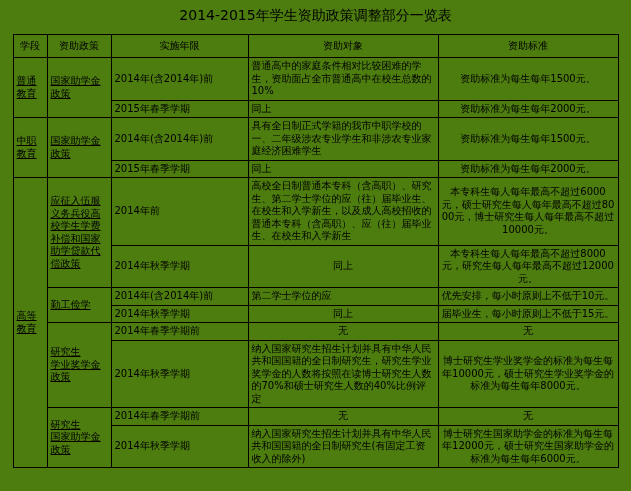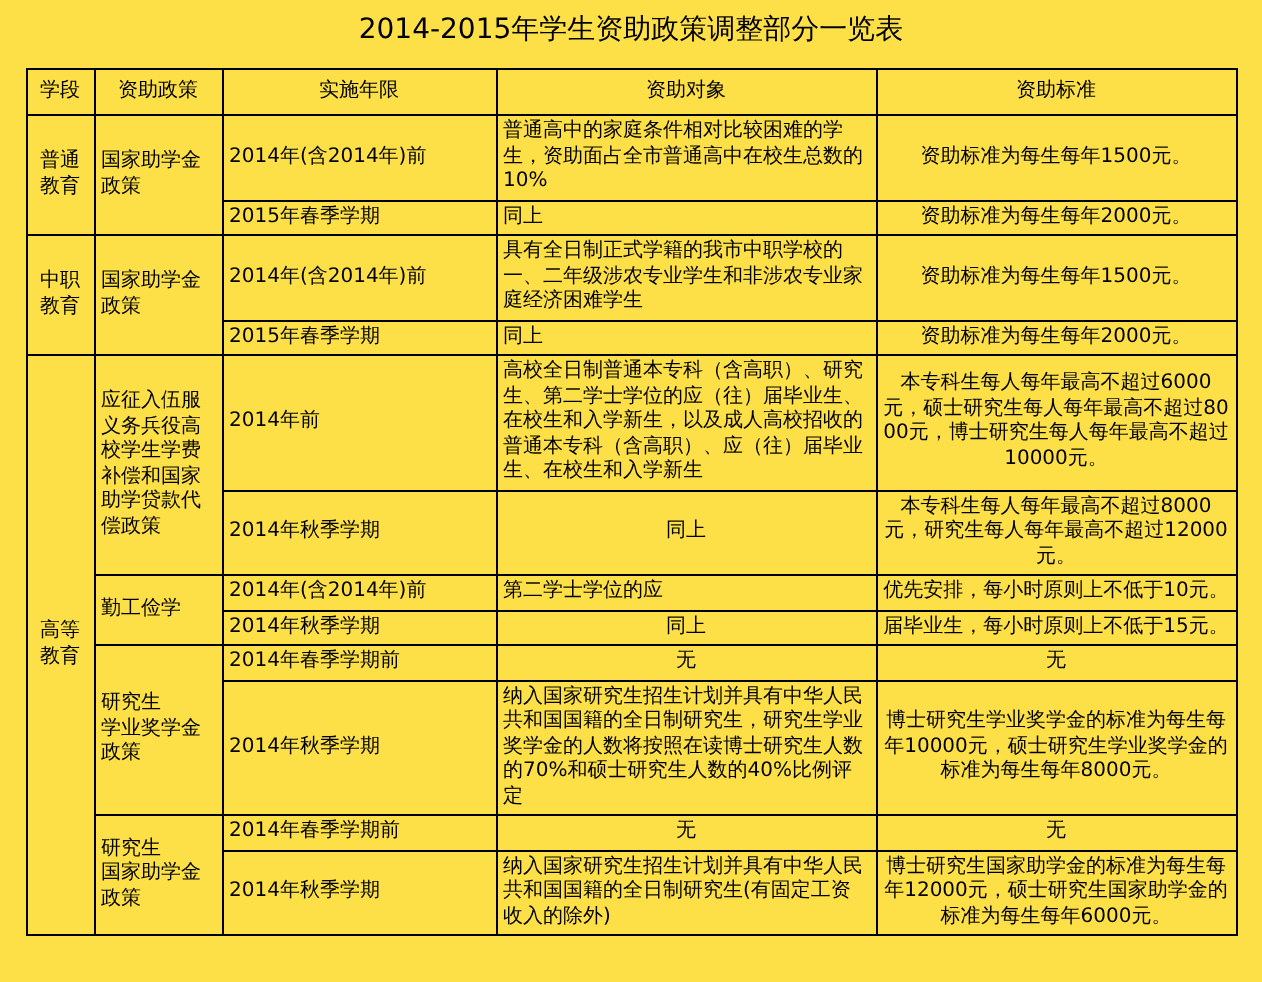--- a/index.html
+++ b/index.html
@@ -11,21 +11,21 @@
     width: 631px;
     height: 491px;
     overflow: hidden;
     font-family: "DejaVu Sans", "Liberation Sans", sans-serif;
     color: #000000;
   }
   .page {
     position: relative;
     width: 631px;
     height: 491px;
-    background: #fde047;
+    background: #4d7c0f;
   }
   .doc-title {
     text-align: center;
     font-size: 14px;
     line-height: 16px;
     padding-top: 7px;
     padding-bottom: 0;
     letter-spacing: 0px;
     color: #000;
     font-weight: normal;
@@ -53,32 +53,32 @@
     margin-top: 20px;
   }
   
   .c-stage   { width: 34px; }
   .c-policy  { width: 64px; }
   .c-years   { width: 137px; }
   .c-target  { width: 190px; }
   .c-standard{ width: 180px; }
 
   td.stage-cell {
-    text-align: center;
     font-size: 10.5px;
     line-height: 13px;
     padding: 1px;
+    text-decoration: underline;
   }
   td.policy-cell {
     text-align: left;
     font-size: 10px;
     line-height: 13px;
     padding-left: 4px;
   }
-  td.policy-cell.center-v { vertical-align: middle; }
+  td.policy-cell.center-v { vertical-align: middle; text-decoration: underline; }
   td.years-cell {
     text-align: left;
     font-size: 9.5px;
     padding-left: 3px;
   }
   td.target-cell {
     text-align: left;
     font-size: 9.5px;
     line-height: 12.5px;
     padding-left: 3px;

